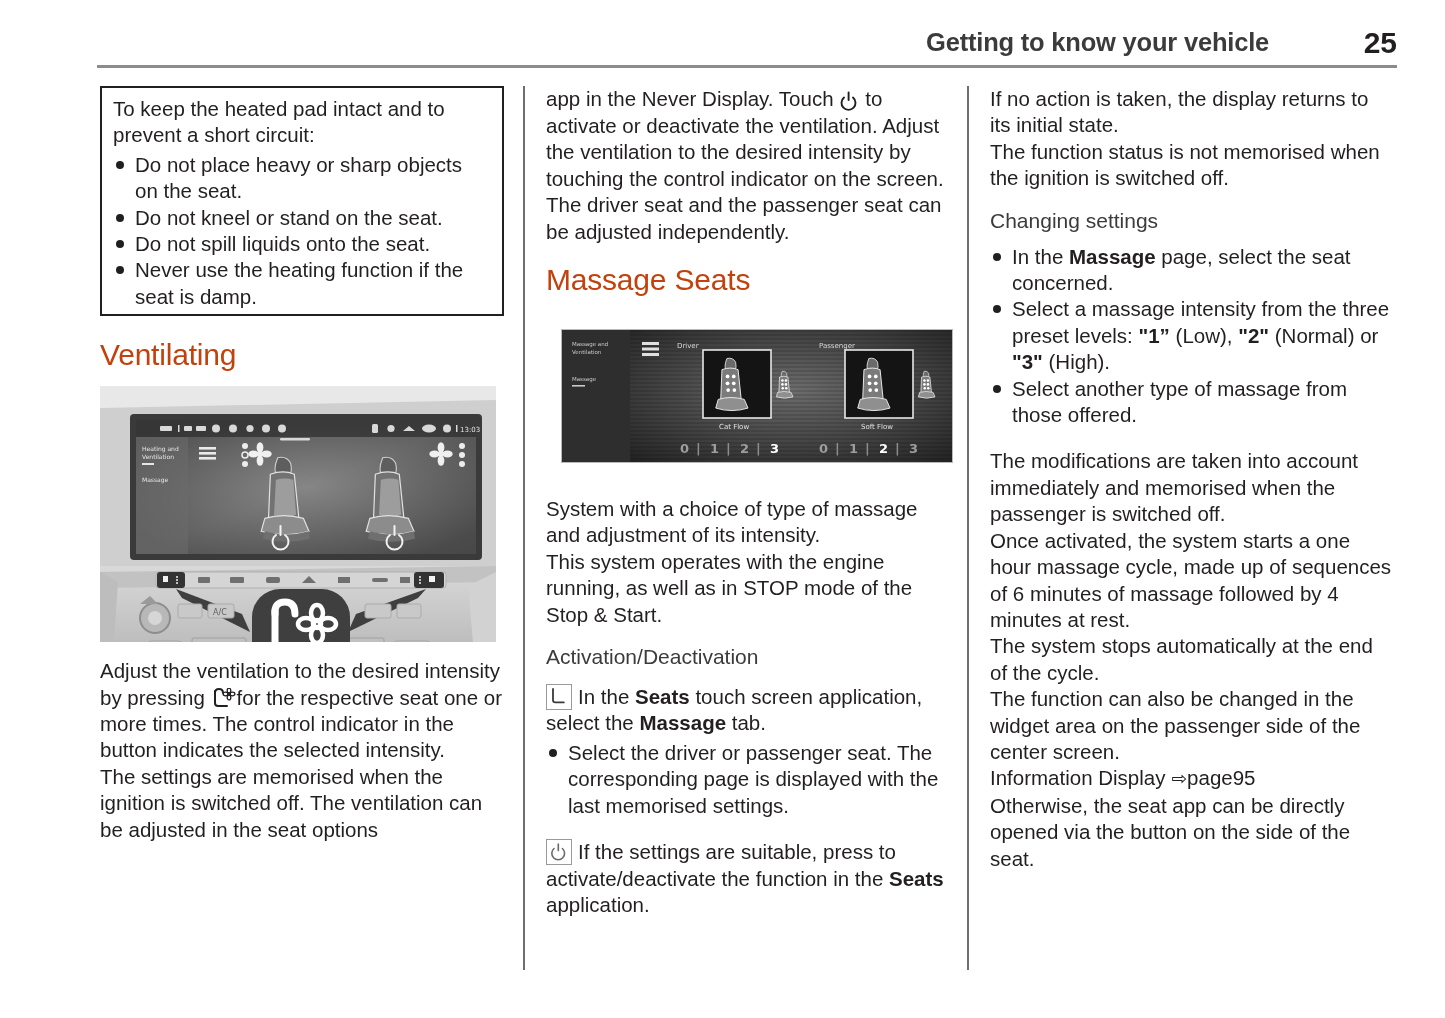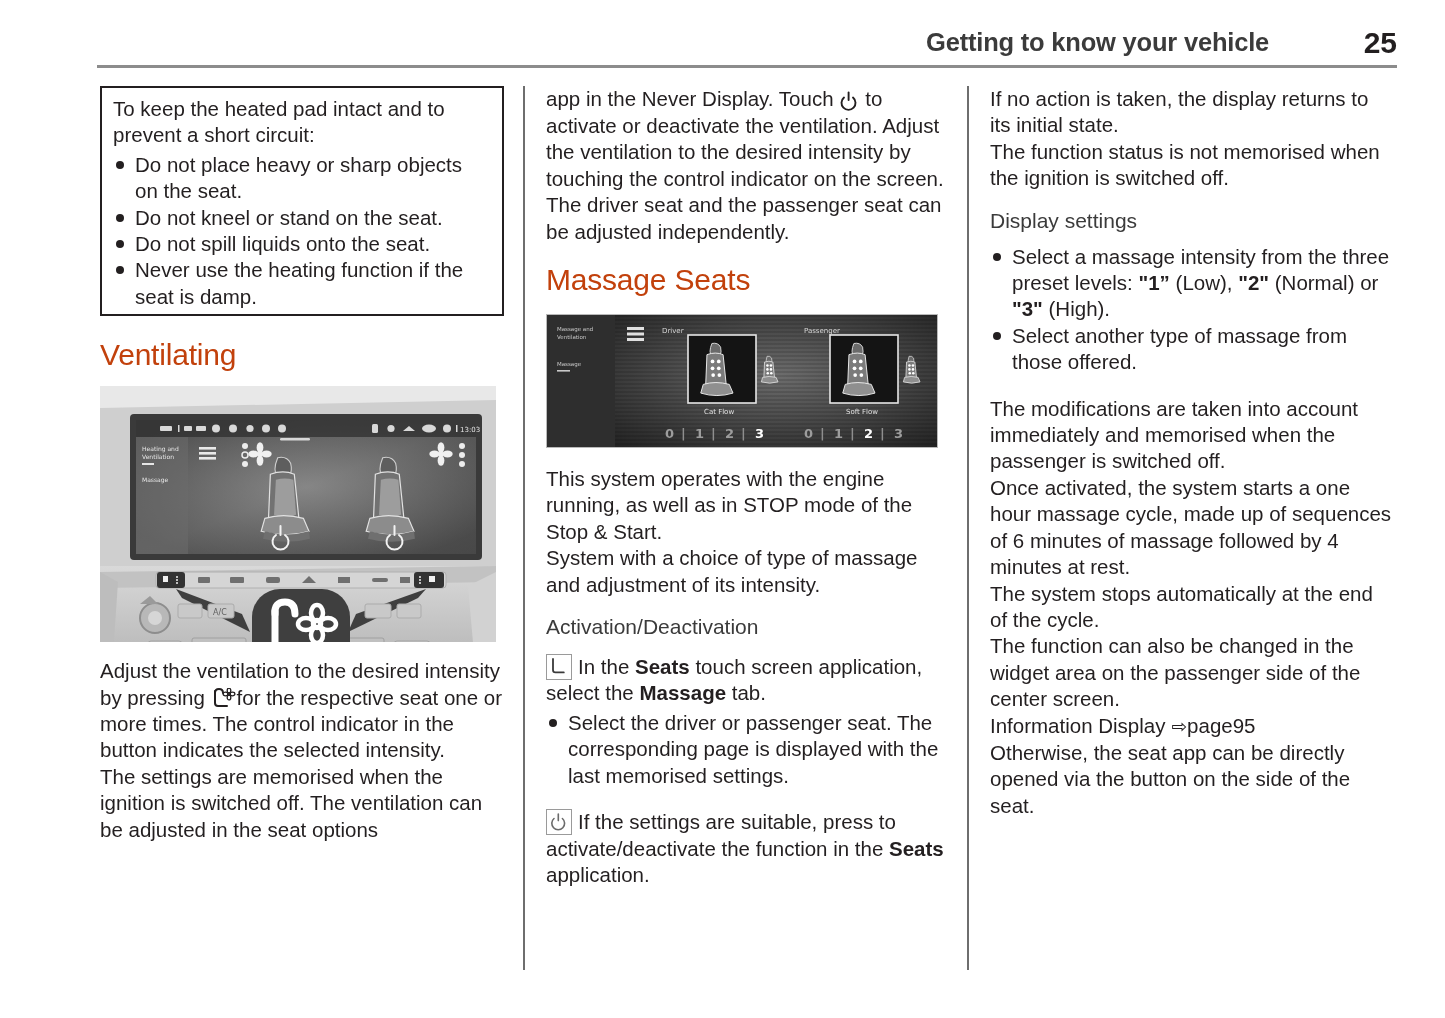--- a/index.html
+++ b/index.html
@@ -83,21 +83,21 @@
   .h-sub{
     font-size:21px;font-weight:normal;color:#3b3b3b;margin:0;
   }
 
   
   .fig1{
     width:396px;height:256px;margin:0;position:relative;overflow:hidden;
     background:#8b5cf6;
   }
   .fig2{
-    width:392px;height:134px;margin:0;position:relative;overflow:hidden;
+    width:392px;height:134px;margin:15px;position:relative;overflow:hidden;
     background:#8b5cf6;border:1px solid #b9b9b9;box-sizing:border-box;
   }
 
   
   .iconbox{
     display:inline-block;width:26px;height:26px;
     border:1px solid #9a9a9a;box-sizing:border-box;
     vertical-align:-6px;margin-right:6px;position:relative;background:#fff;
   }
   .inline-glyph{
@@ -464,22 +464,22 @@
           <text x="303" y="123" fill="#8e8e8e">|</text>
           <text x="317" y="123" fill="#ffffff">2</text>
           <text x="333" y="123" fill="#8e8e8e">|</text>
           <text x="347" y="123" fill="#9d9d9d">3</text>
         </g>
       </svg>
     </div>
 
     <div style="height:18px"></div>
 
+    <p class="para">System with a choice of type of massage and adjustment of its intensity.</p>
     <p class="para">This system operates with the engine running, as well as in STOP mode of the Stop &amp; Start.</p>
-    <p class="para">System with a choice of type of massage and adjustment of its intensity.</p>
 
     <div style="height:17px"></div>
     <h3 class="h-sub">Activation/Deactivation</h3>
     <div style="height:15px"></div>
 
     <p class="para">
       <span class="iconbox">
         <svg width="24" height="24" viewBox="0 0 24 24" style="position:absolute;left:0;top:0">
             <path d="M6,4 l0,11 q0,2.4 2.4,2.4 l8.4,0" fill="none" stroke="#3a3a3a" stroke-width="1.8" stroke-linecap="round" stroke-linejoin="round"></path>
           </svg>
@@ -501,24 +501,28 @@
       </span><span>If the settings are suitable, press to activate/deactivate the function in the</span> <b>Seats</b> <span>application.</span>
     </p>
   </div>
 
   <div class="col col3">
 
     <p class="para">If no action is taken, the display returns to its initial state.</p>
     <p class="para">The function status is not memorised when the ignition is switched off.</p>
 
     <div style="height:17px"></div>
-    <h3 class="h-sub">Display settings</h3>
+    <h3 class="h-sub">Changing settings</h3>
     <div style="height:8px"></div>
 
     <ul class="bullets">
+      <li>
+        <span class="dot"></span>
+        <span>In the </span><b>Massage</b><span> page, select the seat concerned.</span>
+      </li>
       <li>
         <span class="dot"></span>
         <span>Select a massage intensity from the three preset levels: </span><b>"1”</b><span> (Low), </span><b>"2"</b><span> (Normal) or </span><b>"3"</b><span> (High).</span>
       </li>
       <li>
         <span class="dot"></span>
         <span>Select another type of massage from those offered.</span>
       </li>
     </ul>
 

